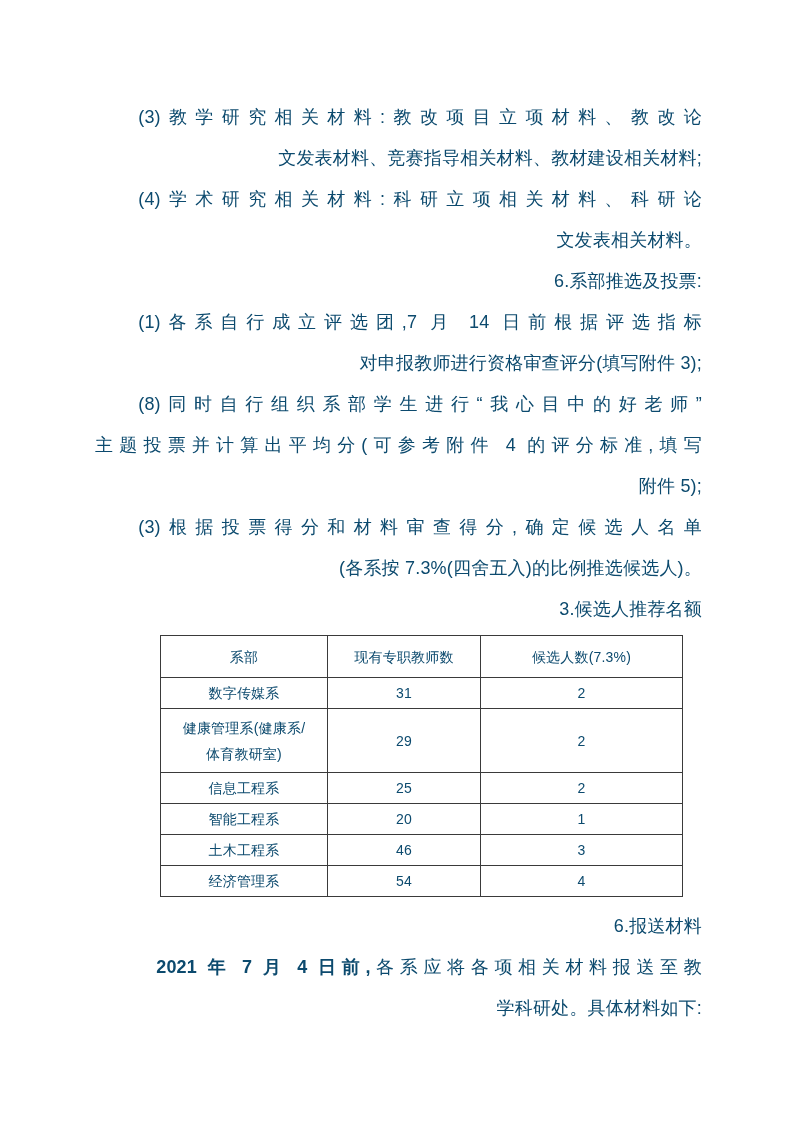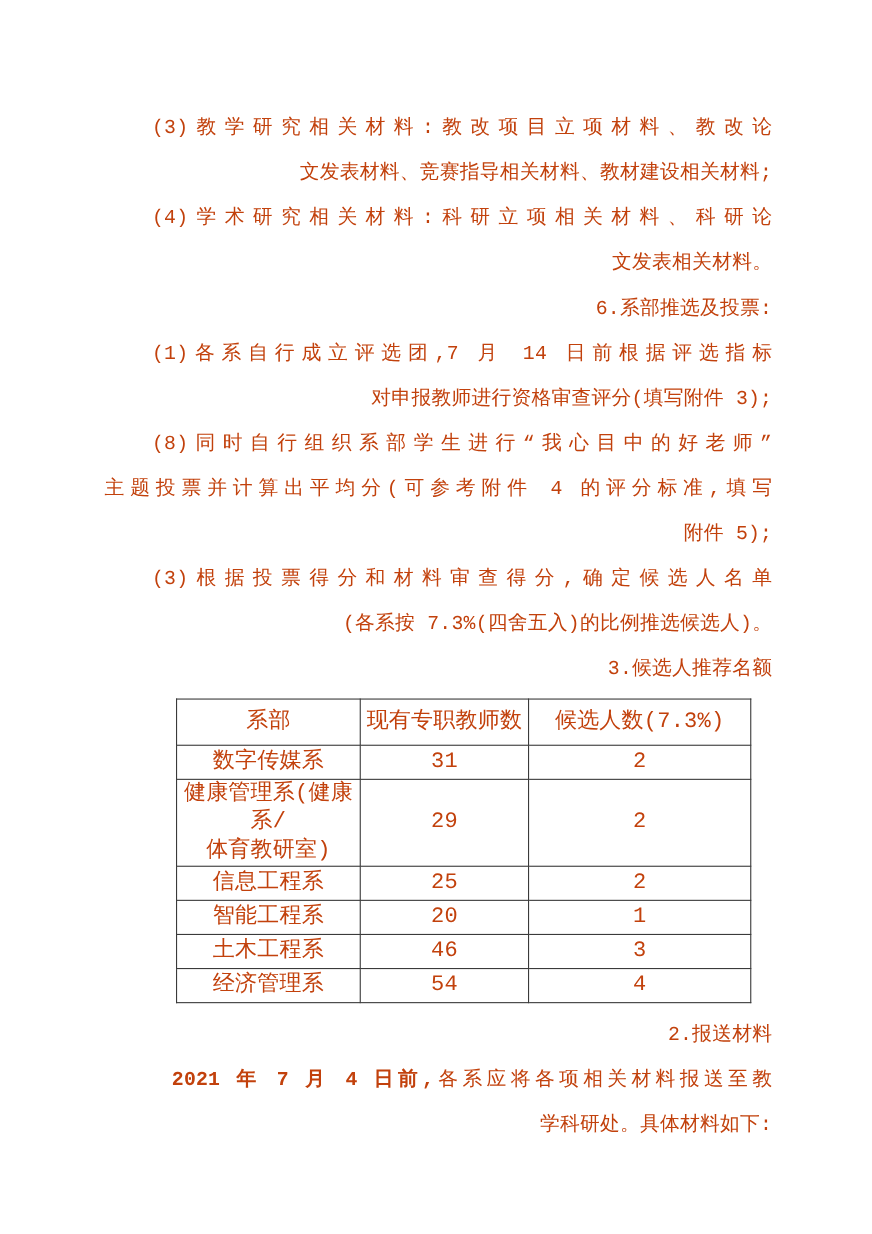--- a/index.html
+++ b/index.html
@@ -3,22 +3,22 @@
 <meta charset="utf-8">
 <style>
   * { box-sizing: border-box; }
   html, body { margin: 0; padding: 0; background: #e8e8e8; }
   .page {
     position: relative;
     width: 793px;
     height: 1122px;
     margin: 0 auto;
     background: #ffffff;
-    color: #c2410c;
-    font-family: Liberation Mono, monospace;
+    color: #0c4a6e;
+    font-family: Liberation Sans, sans-serif;
     overflow: hidden;
   }
   .body-text { padding: 97px 91px 0 95px; }
   .ln {
     height: 41px;
     line-height: 41px;
     font-size: 18px;
     letter-spacing: 0.2px;
     text-align: right;
   }
@@ -28,21 +28,21 @@
   .pi { text-indent: 2.4em; }
   
   .ni { text-indent: 3.4em; }
   .b { font-weight: bold; }
 
   table.quota {
     border-collapse: collapse;
     table-layout: fixed;
     width: 522px;
     margin: 5px 0 9px 65px;
-    font-size: 20px;
+    font-size: 14px;
   }
   table.quota th, table.quota td {
     border: 1px solid #3a3a3a;
     text-align: center;
     vertical-align: middle;
     font-weight: normal;
     padding: 0 2px;
     line-height: 26px;
     letter-spacing: 0.2px;
   }
@@ -125,20 +125,20 @@
         <tr>
           <td>
               <span class="dl">经济管理系</span>
             </td>
           <td>54</td>
           <td>4</td>
         </tr>
       </tbody>
     </table>
 
-    <div class="ln ni mt">2.报送材料</div>
+    <div class="ln ni mt">6.报送材料</div>
     <div class="ln j ni">
       <span class="b">2021 年 7 月 4 日前,</span><span>各系应将各项相关材料报送至教</span>
     </div>
     <div class="ln">学科研处。具体材料如下:</div>
 
   </div>
 </div>
 
 </body></html>

